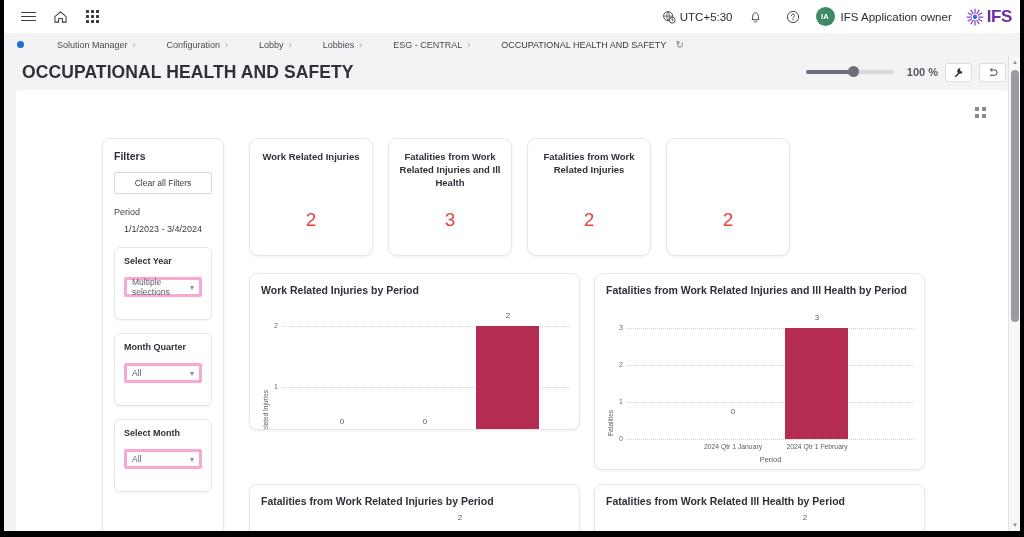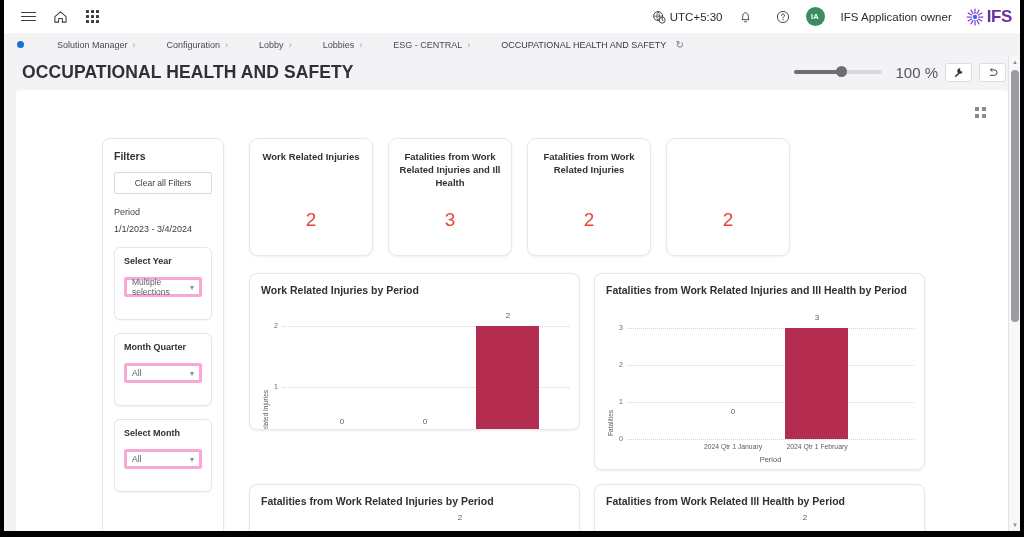--- a/index.html
+++ b/index.html
@@ -42,21 +42,21 @@
   .topbar-right {
     margin-left: auto; display: flex; align-items: center; gap: 9px; padding-right: 8px;
     font-size: 11.5px; color: #2b2b32;
   }
   .tz { display: flex; align-items: center; gap: 4px; cursor: pointer; }
   .avatar {
     width: 19px; height: 19px; border-radius: 50%; background: #3d8b63;
     color: #fff; font-size: 7.5px; display: flex; align-items: center; justify-content: center;
     font-weight: bold; letter-spacing: .3px;
   }
-  .user { display: flex; align-items: center; gap: 16px; cursor: pointer; }
+  .user { display: flex; align-items: center; gap: 6px; cursor: pointer; }
   .ifs-logo { display: flex; align-items: center; gap: 2px; padding-left: 4px; }
   .ifs-text { color: #6b2fa0; font-weight: bold; font-size: 17px; letter-spacing: -.4px; }
 
   
   .breadcrumb {
     position: absolute; left: 0; top: 33px; width: 1016px; height: 23px;
     background: #f3f2f5;
     display: flex; align-items: center; padding-left: 13px;
     font-size: 9px; color: #4a4a52;
   }
@@ -71,21 +71,21 @@
     position: absolute; left: 0; top: 56px; width: 1016px; height: 32px;
     background: #f3f2f5;
     display: flex; align-items: center; padding: 0 14px 0 18px;
   }
   .page-title { font-size: 17.5px; font-weight: bold; color: #2f3038; letter-spacing: .1px; }
   .title-tools { margin-left: auto; display: flex; align-items: center; gap: 7px; }
   .slider-wrap { position: relative; width: 88px; height: 14px; display: flex; align-items: center; }
   .slider-track { position: absolute; left: 0; top: 5px; width: 88px; height: 4px; background: #d8d8dd; border-radius: 2px; }
   .slider-fill { position: absolute; left: 0; top: 5px; width: 47px; height: 4px; background: #6d6d77; border-radius: 2px; }
   .slider-knob { position: absolute; left: 42px; top: 1px; width: 11px; height: 11px; border-radius: 50%; background: #6d6d77; cursor: pointer; }
-  .zoom-label { font-size: 15px; color: #55555f; margin-left: 6px; }
+  .zoom-label { font-size: 11px; color: #55555f; margin-left: 6px; font-weight: bold; }
   .sq-btn {
     width: 27px; height: 19px; background: #fff; border: 1px solid #dcdce1; border-radius: 3px;
     display: flex; align-items: center; justify-content: center; cursor: pointer; font-size: 10px; color: #33333b;
   }
 
   
   .canvas {
     position: absolute; left: 12px; top: 90px; width: 992px; height: 441px;
     background: #ffffff; border-radius: 4px 4px 0 0;
     overflow: hidden;
@@ -104,21 +104,21 @@
     box-shadow: 0 1px 3px rgba(0,0,0,.07);
     padding: 11px 11px 0 11px; overflow: hidden;
   }
   .filters-title { font-size: 10.5px; font-weight: bold; color: #2f3038; margin-bottom: 10px; }
   .clear-btn {
     width: 100%; height: 22px; border: 1px solid #d9d9de; border-radius: 2px; background: #fff;
     font-size: 8.5px; color: #3a3a42; display: flex; align-items: center; justify-content: center;
     cursor: pointer;
   }
   .period-label { font-size: 9px; color: #44444c; margin-top: 13px; }
-  .period-value { font-size: 9px; color: #3a3a42; margin-top: 7px; text-align: left; }
+  .period-value { font-size: 9px; color: #3a3a42; margin-top: 7px; text-align: center; }
 
   .fcard {
     border: 1px solid #e6e6ea; border-radius: 6px; background: #fff;
     box-shadow: 0 1px 2px rgba(0,0,0,.05);
     padding: 8px 9px; margin-top: 13px;
   }
   .fcard-title { font-size: 9px; font-weight: bold; color: #2f3038; }
   .fselect {
     margin-top: 11px; height: 20px; border: 3px solid #f9a8d4; border-radius: 2px; background: #fff;
     display: flex; align-items: center; padding: 0 5px;

